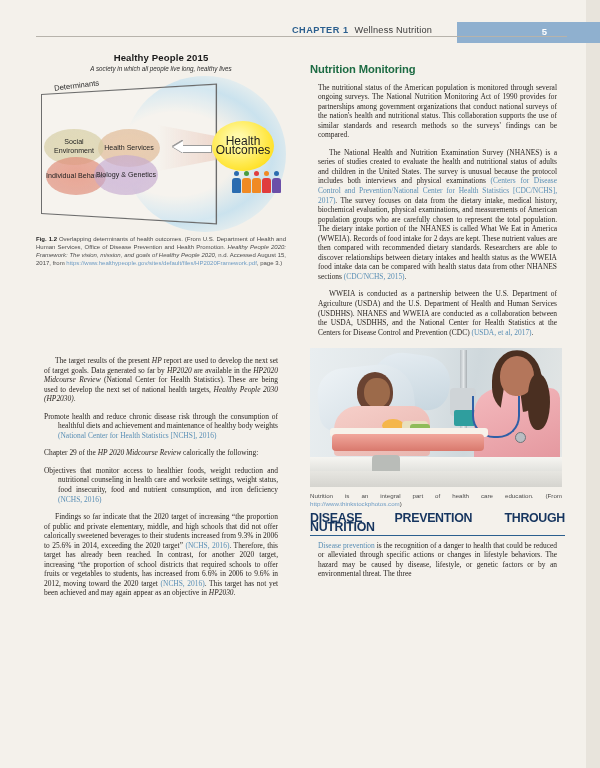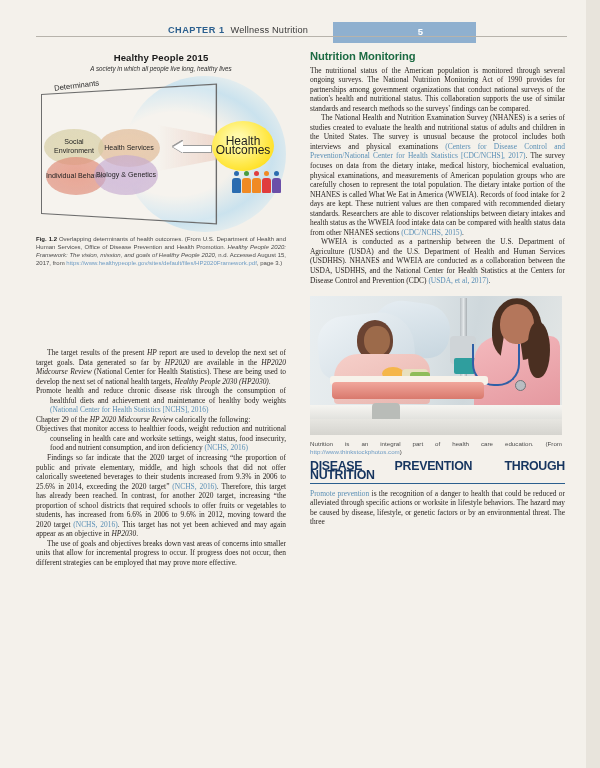--- a/index.html
+++ b/index.html
@@ -11,21 +11,21 @@
     overflow:hidden;
     position:relative;
   }
   .page{
     position:absolute;inset:0;
     background:#f4f1eb;
   }
 
   
   .header{
-    position:absolute;top:22px;left:0;width:476px;height:21px;
+    position:absolute;top:22px;left:0;width:600px;height:21px;
   }
   .header-band{
     position:absolute;right:0;top:0;width:143px;height:21px;
     background:#8fb0cf;
   }
   .header-text{
     position:absolute;right:168px;top:3px;
     white-space:nowrap;
     font-family:"Liberation Sans", sans-serif;
     font-size:9.2px;letter-spacing:.2px;
@@ -48,23 +48,23 @@
 
   
   .col{
     position:absolute;
     font-size:7.45px;
     line-height:9.55px;
     color:#241f1c;
     text-align:justify;
   }
   .col-left{left:36px;top:52px;width:250px;}
-  .col-right{left:310px;top:52px;width:255px;}
-
-  p{margin:0;text-indent:11px;}
+  .col-right{left:310px;top:65px;width:255px;}
+
+  p{margin:8px;text-indent:11px;}
   p.noind{text-indent:0;}
   p.hang{text-indent:0;padding-left:14px;text-indent:-14px;}
   .it{font-style:italic;}
   .ref{color:#5a8fb5;}
 
   
   .figure{
     position:absolute;left:36px;top:52px;width:250px;
   }
   .fig-title{
@@ -319,21 +319,20 @@
 
 
     <p class="hang"><span>Promote health and reduce chronic disease risk through the consumption of healthful diets and achievement and maintenance of healthy body weights </span><span class="ref">(National Center for Health Statistics [NCHS], 2016)</span></p>
 
     <p class="hang"><span>Chapter 29 of the </span><span class="it">HP 2020 Midcourse Review</span><span> calorically the following:</span></p>
 
     <p class="hang"><span>Objectives that monitor access to healthier foods, weight reduction and nutritional counseling in health care and worksite settings, weight status, food insecurity, food and nutrient consumption, and iron deficiency </span><span class="ref">(NCHS, 2016)</span></p>
 
     <p><span>Findings so far indicate that the 2020 target of increasing “the proportion of public and private elementary, middle, and high schools that did not offer calorically sweetened beverages to their students increased from 9.3% in 2006 to 25.6% in 2014, exceeding the 2020 target” </span><span class="ref">(NCHS, 2016)</span><span>. Therefore, this target has already been reached. In contrast, for another 2020 target, increasing “the proportion of school districts that required schools to offer fruits or vegetables to students, has increased from 6.6% in 2006 to 9.6% in 2012, moving toward the 2020 target </span><span class="ref">(NCHS, 2016)</span><span>. This target has not yet been achieved and may again appear as an objective in </span><span class="it">HP2030</span><span>.</span></p>
 
-    <p>The use of goals and objectives breaks down vast areas of concerns into smaller units that allow for incremental progress to occur. If progress does not occur, then different strategies can be employed that may prove more effective.</p>
   </div>
 
   <div class="col col-right">
     <h2 class="h-green">Nutrition Monitoring</h2>
 
     <p class="noind">The nutritional status of the American population is monitored through several ongoing surveys. The National Nutrition Monitoring Act of 1990 provides for partnerships among government organizations that conduct national surveys of the nation's health and nutritional status. This collaboration supports the use of similar standards and research methods so the surveys' findings can be compared.</p>
 
     <p><span>The National Health and Nutrition Examination Survey (NHANES) is a series of studies created to evaluate the health and nutritional status of adults and children in the United States. The survey is unusual because the protocol includes both interviews and physical examinations </span><span class="ref">(Centers for Disease Control and Prevention/National Center for Health Statistics [CDC/NCHS], 2017)</span><span>. The survey focuses on data from the dietary intake, medical history, biochemical evaluation, physical examinations, and measurements of American population groups who are carefully chosen to represent the total population. The dietary intake portion of the NHANES is called What We Eat in America (WWEIA). Records of food intake for 2 days are kept. These nutrient values are then compared with recommended dietary standards. Researchers are able to discover relationships between dietary intakes and health status as the WWEIA food intake data can be compared with health status data from other NHANES sections </span><span class="ref">(CDC/NCHS, 2015)</span><span>.</span></p>
 
     <p><span>WWEIA is conducted as a partnership between the U.S. Department of Agriculture (USDA) and the U.S. Department of Health and Human Services (USDHHS). NHANES and WWEIA are conducted as a collaboration between the USDA, USDHHS, and the National Center for Health Statistics at the Centers for Disease Control and Prevention (CDC) </span><span class="ref">(USDA, et al, 2017)</span><span>.</span></p>
@@ -364,16 +363,16 @@
       <div class="ph-clamp2"></div>
       <div class="ph-base"></div>
     </div>
 
     <div class="ph-cap"><span>Nutrition is an integral part of health care education. (From </span><span class="lnk">http://www.thinkstockphotos.com</span><span>)</span></div>
 
     <div class="spacer"></div>
 
     <h2 class="h-blue">Disease Prevention Through Nutrition</h2>
 
-    <p class="noind" style="margin-top:5px;"><span class="ref">Promote prevention</span><span> is the recognition of a danger to health that could be reduced or alleviated through specific actions or worksite in lifestyle behaviors. The hazard may be caused by disease, lifestyle, or genetic factors or by an environmental threat. The three</span></p>
+    <p class="noind" style="margin-top:5px;"><span class="ref">Disease prevention</span><span> is the recognition of a danger to health that could be reduced or alleviated through specific actions or changes in lifestyle behaviors. The hazard may be caused by disease, lifestyle, or genetic factors or by an environmental threat. The three</span></p>
   </div>
 
 </div>
 
 </body></html>

